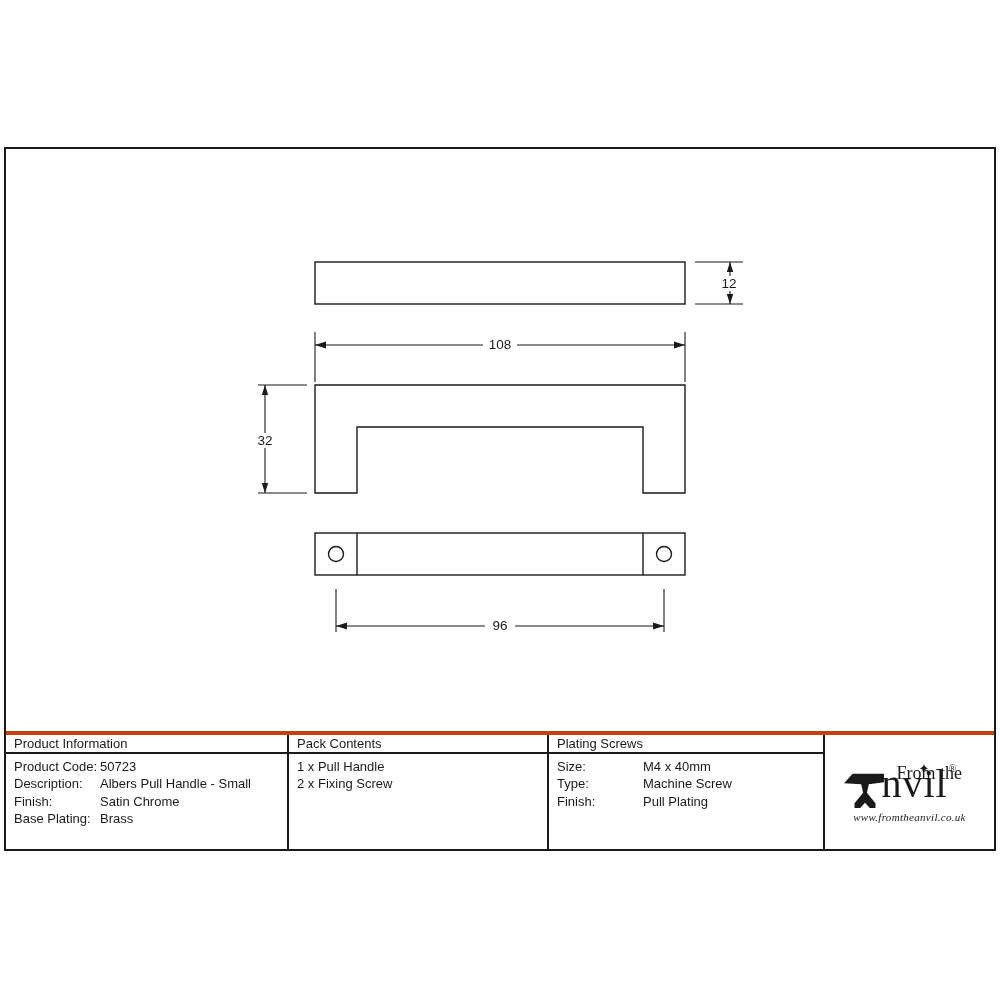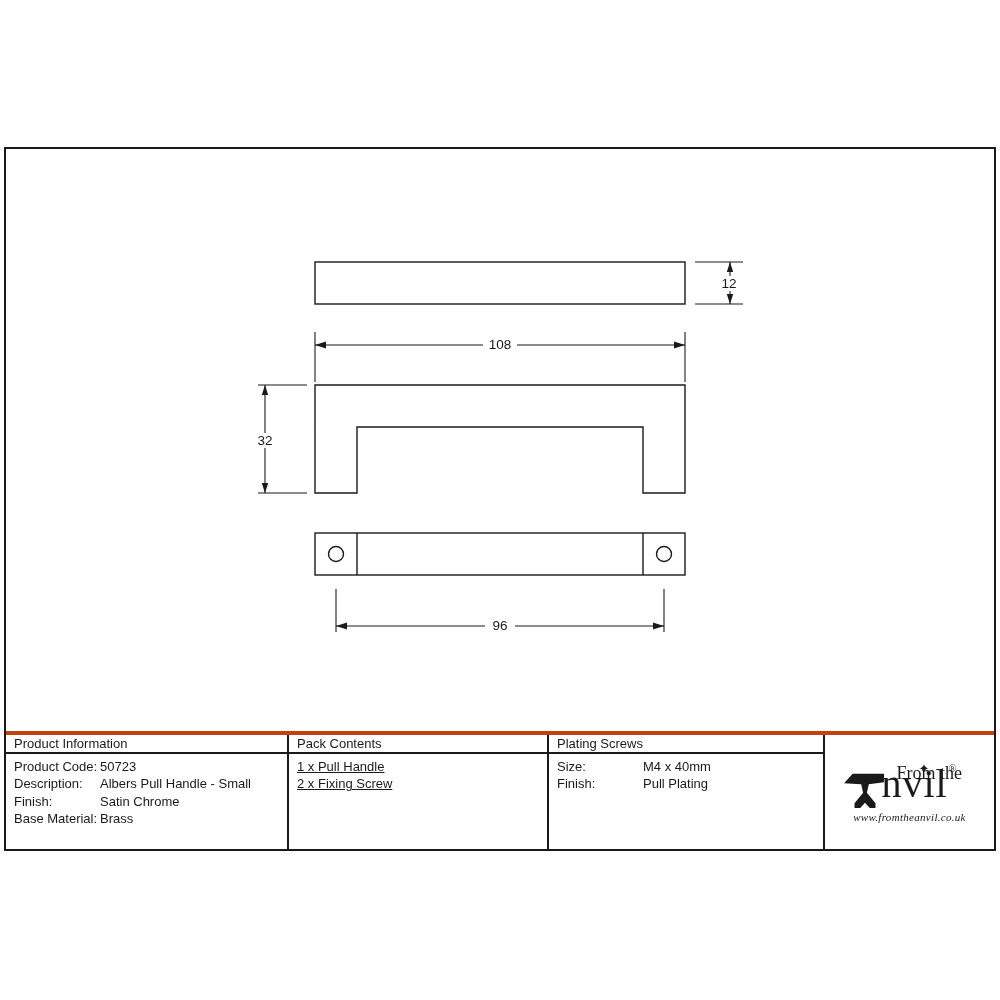--- a/index.html
+++ b/index.html
@@ -73,21 +73,21 @@
     line-height: 17px;
     white-space: nowrap;
   }
   .col-body {
     padding: 4px 0 0 8px;
     font-size: 13px;
     line-height: 17.3px;
   }
   .kv { display: flex; white-space: nowrap; }
   .kv .k { flex: 0 0 86px; }
-  .list-line { white-space: nowrap; text-decoration: underline; }
+  .list-line { white-space: nowrap; }
 
   
   .logo-box { position: relative; width: 138px; height: 62px; }
   .anvil-svg { position: absolute; left: 2px; top: 7px; width: 44px; height: 40px; }
   .logo-fromthe {
     position: absolute; left: 56px; top: 2px;
     font-family: "Liberation Serif", serif;
     font-size: 18px; white-space: nowrap;
   }
   .logo-brandrow {
@@ -192,40 +192,44 @@
           </div>
           <div class="kv">
             <span class="k">Description:</span>
             <span class="v">Albers Pull Handle - Small</span>
           </div>
           <div class="kv">
             <span class="k">Finish:</span>
             <span class="v">Satin Chrome</span>
           </div>
           <div class="kv">
-            <span class="k">Base Material:</span>
+            <span class="k">Base Plating:</span>
             <span class="v">Brass</span>
           </div>
         </div>
       </div>
 
       <div class="col col-pack">
         <div class="col-header">Pack Contents</div>
         <div class="col-body">
           <div class="list-line">1 x Pull Handle</div>
           <div class="list-line">2 x Fixing Screw</div>
         </div>
       </div>
 
       <div class="col col-fixing">
         <div class="col-header">Plating Screws</div>
         <div class="col-body">
           <div class="kv">
             <span class="k">Size:</span>
             <span class="v">M4 x 40mm</span>
+          </div>
+          <div class="kv">
+            <span class="k">Type:</span>
+            <span class="v">Machine Screw</span>
           </div>
           <div class="kv">
             <span class="k">Finish:</span>
             <span class="v">Pull Plating</span>
           </div>
         </div>
       </div>
 
       <div class="col col-logo">
         <div class="logo-box">

